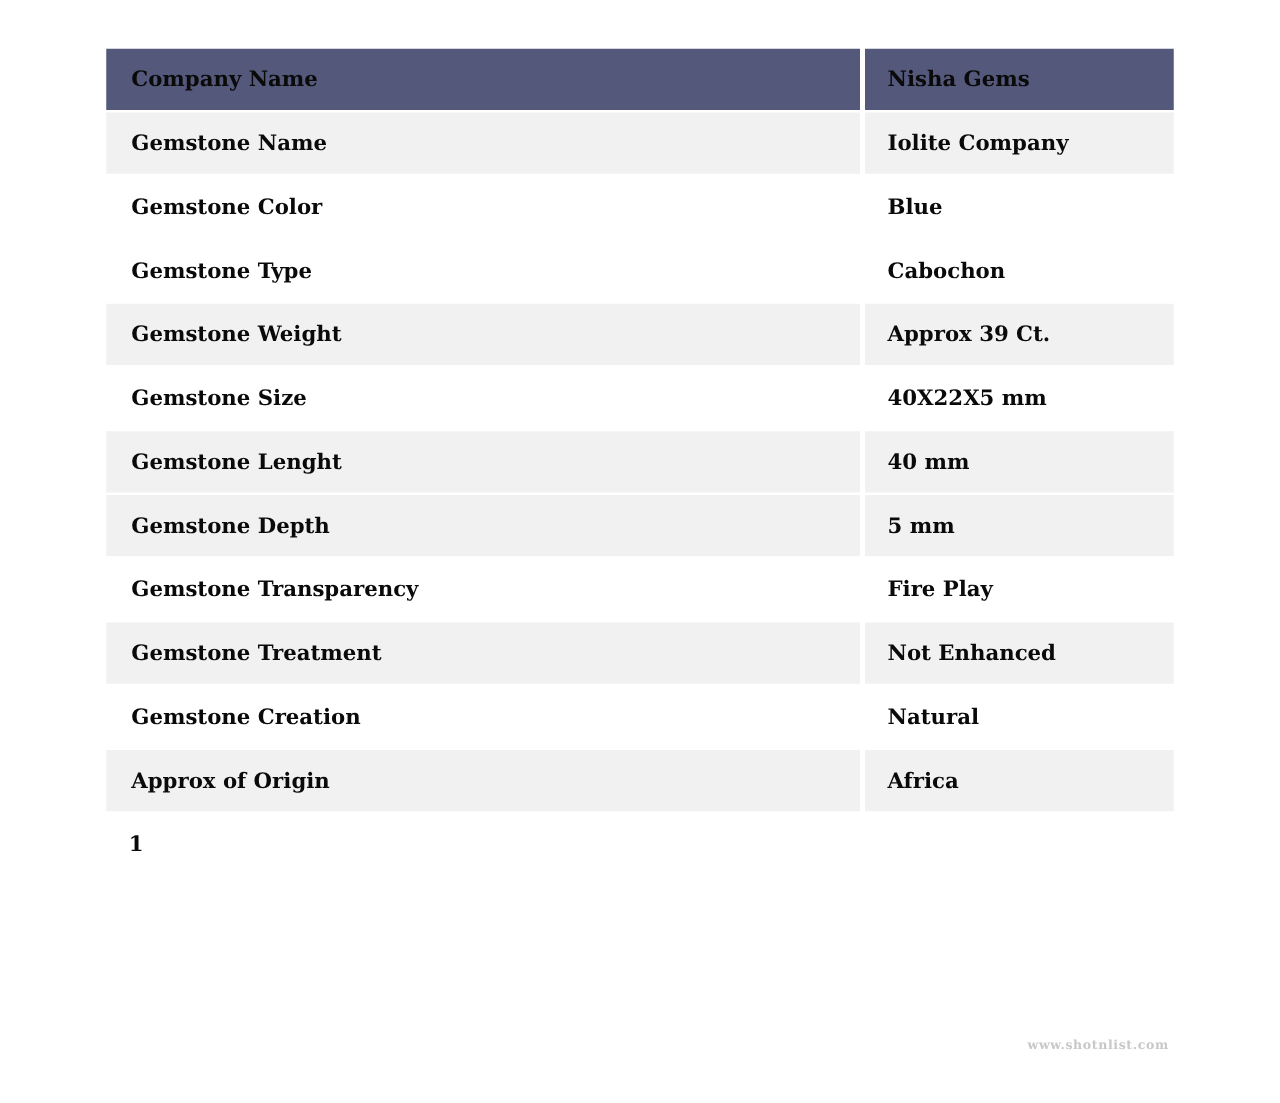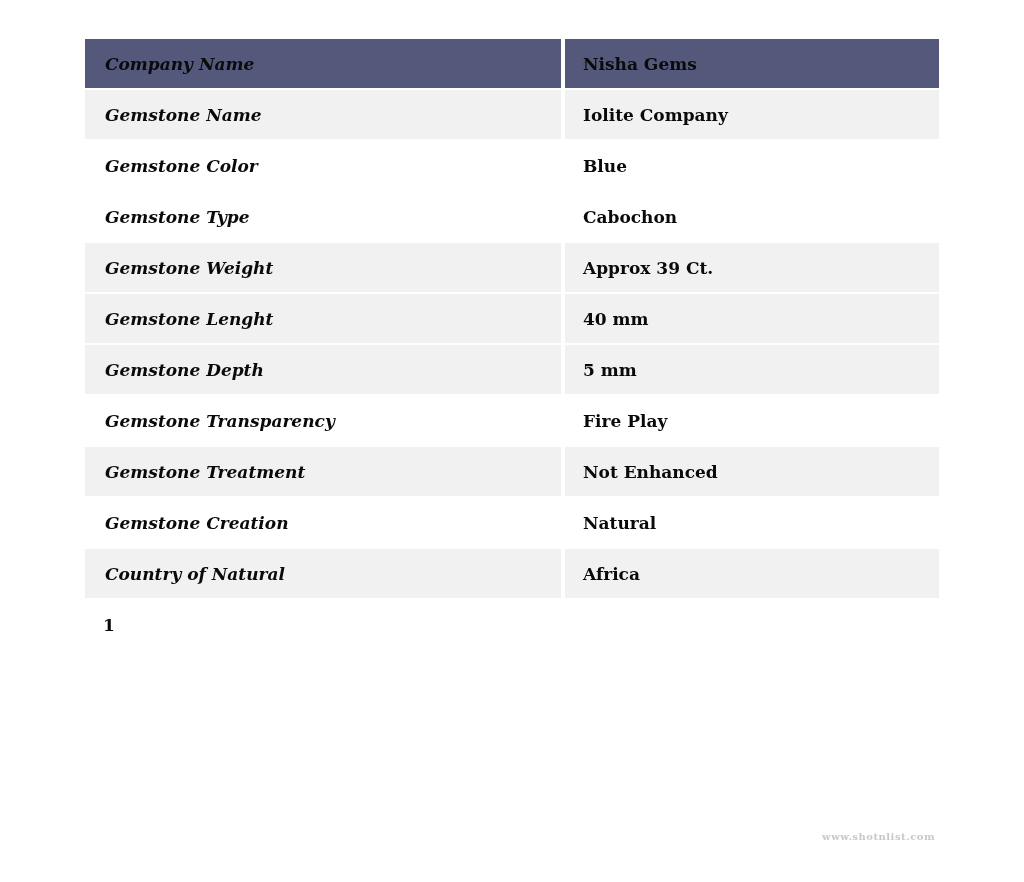--- a/index.html
+++ b/index.html
@@ -32,23 +32,22 @@
     display: flex;
     align-items: center;
     box-sizing: border-box;
     font-weight: bold;
     font-size: 17px;
     color: var(--text-color, #0a0a0a);
     white-space: nowrap;
     overflow: hidden;
   }
   .cell.label {
-    width: 476px;
+    width: 603px;
     padding-left: 20px;
-    font-style: italic;
   }
   .cell.value {
     flex: 1;
     padding-left: 18px;
     text-align: right;
   }
   .row.header .cell {
     background: var(--header-bg, #54587a);
   }
   .row.alt .cell {
@@ -92,20 +91,24 @@
     <div class="row plain">
       <div class="cell label">Gemstone Type</div>
       <div class="cell value">Cabochon</div>
     </div>
 
     <div class="row alt">
       <div class="cell label">Gemstone Weight</div>
       <div class="cell value">Approx 39 Ct.</div>
     </div>
 
+    <div class="row plain">
+      <div class="cell label">Gemstone Size</div>
+      <div class="cell value">40X22X5 mm</div>
+    </div>
 
     <div class="row alt">
       <div class="cell label">Gemstone Lenght</div>
       <div class="cell value">40 mm</div>
     </div>
 
 
     <div class="row alt">
       <div class="cell label">Gemstone Depth</div>
       <div class="cell value">5 mm</div>
@@ -120,21 +123,21 @@
       <div class="cell label">Gemstone Treatment</div>
       <div class="cell value">Not Enhanced</div>
     </div>
 
     <div class="row plain">
       <div class="cell label">Gemstone Creation</div>
       <div class="cell value">Natural</div>
     </div>
 
     <div class="row alt">
-      <div class="cell label">Country of Natural</div>
+      <div class="cell label">Approx of Origin</div>
       <div class="cell value">Africa</div>
     </div>
 
     <div class="row plain">
       <div class="cell value">1</div>
     </div>
   </div>
 
   <div class="watermark">www.shotnlist.com</div>
 

